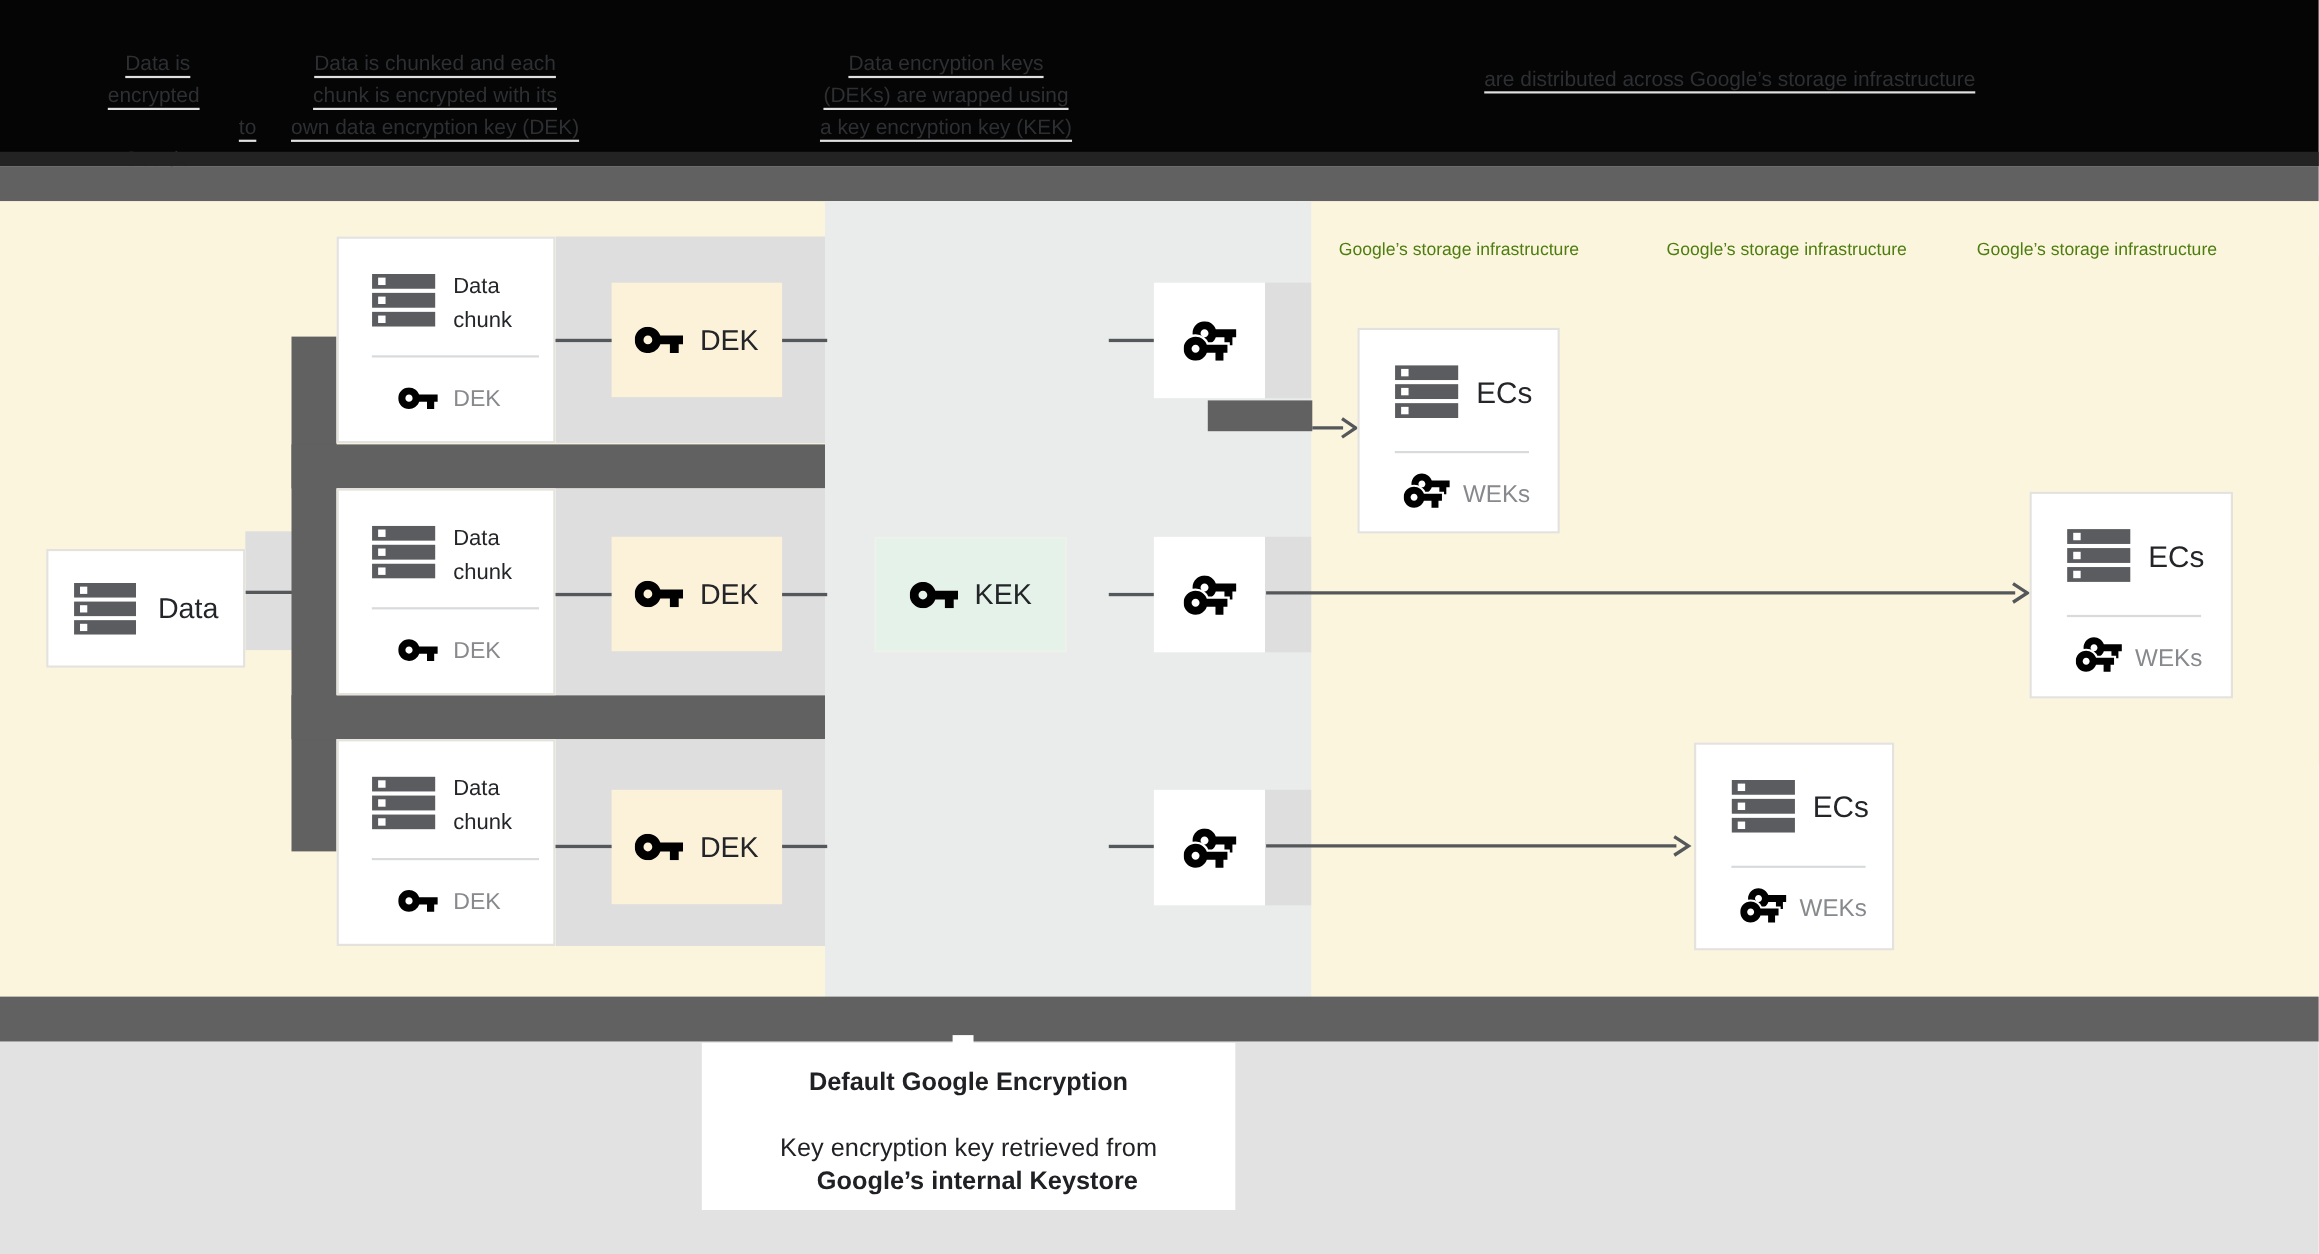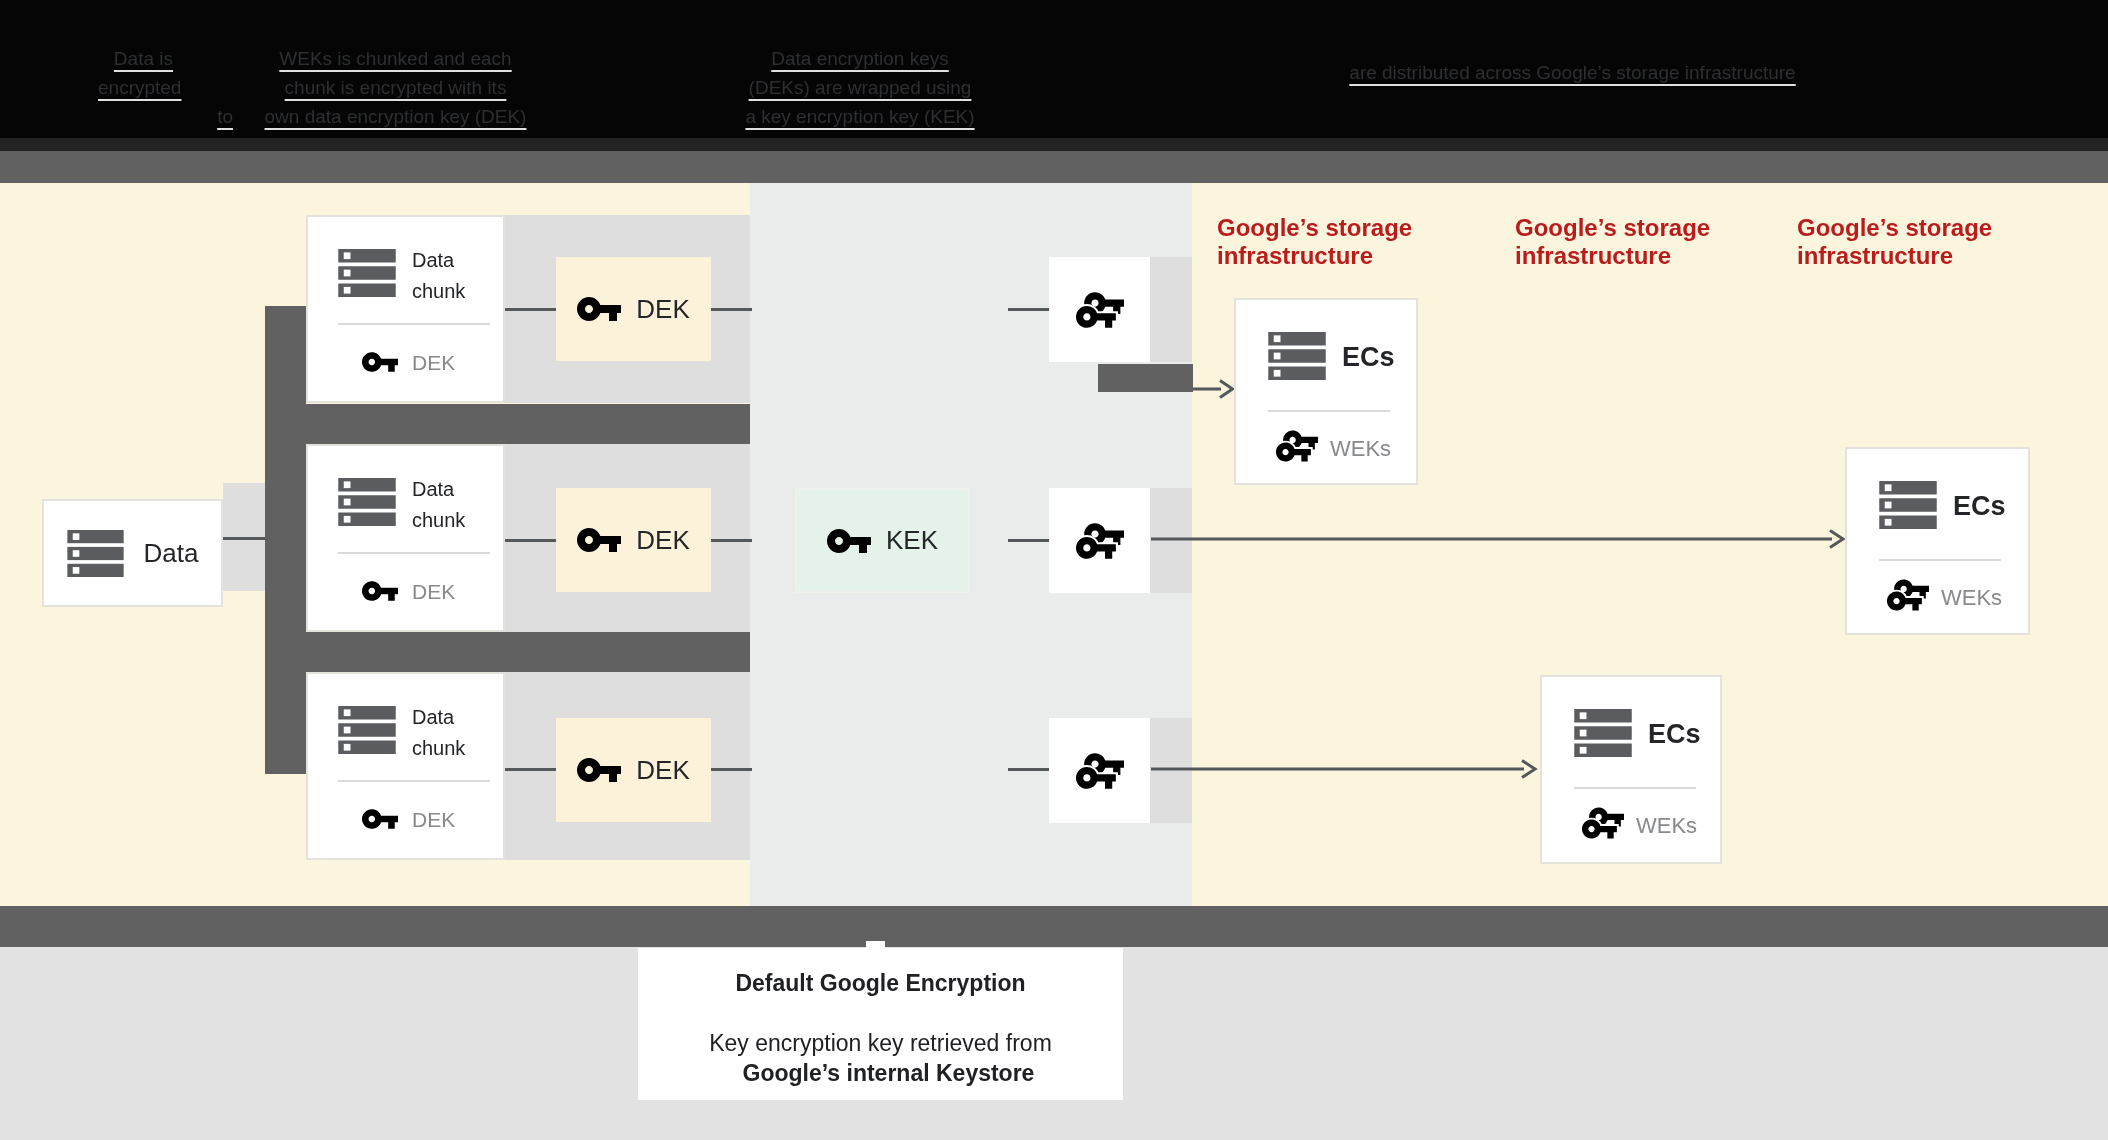--- a/index.html
+++ b/index.html
@@ -37,25 +37,25 @@
   .dek-box{background:#FCF2D9;display:flex;align-items:center;justify-content:center;gap:15px;}
   .kek-box{background:#E4F2E9;border:2px solid #EEF1EA;box-sizing:border-box;
            display:flex;align-items:center;justify-content:center;gap:15px;}
   .key-box{background:#fff;display:flex;align-items:center;justify-content:center;}
   .data-box{display:flex;align-items:center;justify-content:center;gap:20px;margin-top:16px;}
 
   .lbl-main{font-size:26px;color:#232528;}
   .lbl-gray{font-size:21px;color:#87898C;}
   .divider{background:#D8DADC;height:2px;}
 
-  .storage-label{font-size:24px;line-height:28px;color:#b91c1c;width:240px;font-weight:bold;}
+  .storage-label{font-size:16px;line-height:28px;color:#4d7c0f;width:240px;}
 
   
   .chunk-title{font-size:20px;line-height:31px;color:#232528;width:94px;}
-  .ec-title{font-size:27px;color:#232528;font-weight:bold;}
+  .ec-title{font-size:27px;color:#232528;}
   .weks-label{font-size:22px;color:#87898C;}
 
   
   .caption-box{background:#fff;text-align:center;color:#202124;}
   .cap-title{font-size:23px;font-weight:bold;margin-top:20px;line-height:30px;}
   .cap-body{margin-top:30px;font-size:23px;line-height:30px;}
   .cap-bold{font-weight:bold;padding-left:16px;}
   .notch{background:#fff;}
 
   svg.ic{display:block;}
@@ -85,21 +85,21 @@
 
 <div id="root">
 
   <div class="abs banner">
     <div class="b-step b-col1" style="left:38px;top:44px;width:195px;text-align:right;">
       <div class="b-line"><span>Data is</span></div>
       <div class="b-line"><span>encrypted</span></div>
       <div class="b-line"><span>to Google</span></div>
     </div>
     <div class="b-step" style="left:263px;top:44px;width:265px;">
-      <div class="b-line"><span>WEKs is chunked and each</span></div>
+      <div class="b-line"><span>Data is chunked and each</span></div>
       <div class="b-line"><span>chunk is encrypted with its</span></div>
       <div class="b-line"><span>own data encryption key (DEK)</span></div>
     </div>
     <div class="b-step" style="left:695px;top:44px;width:330px;">
       <div class="b-line"><span>Data encryption keys</span></div>
       <div class="b-line"><span>(DEKs) are wrapped using</span></div>
       <div class="b-line"><span>a key encryption key (KEK)</span></div>
     </div>
     <div class="b-step" style="left:1285px;top:58px;width:575px;">
       <div class="b-line"><span>are distributed across Google’s storage infrastructure</span></div>

